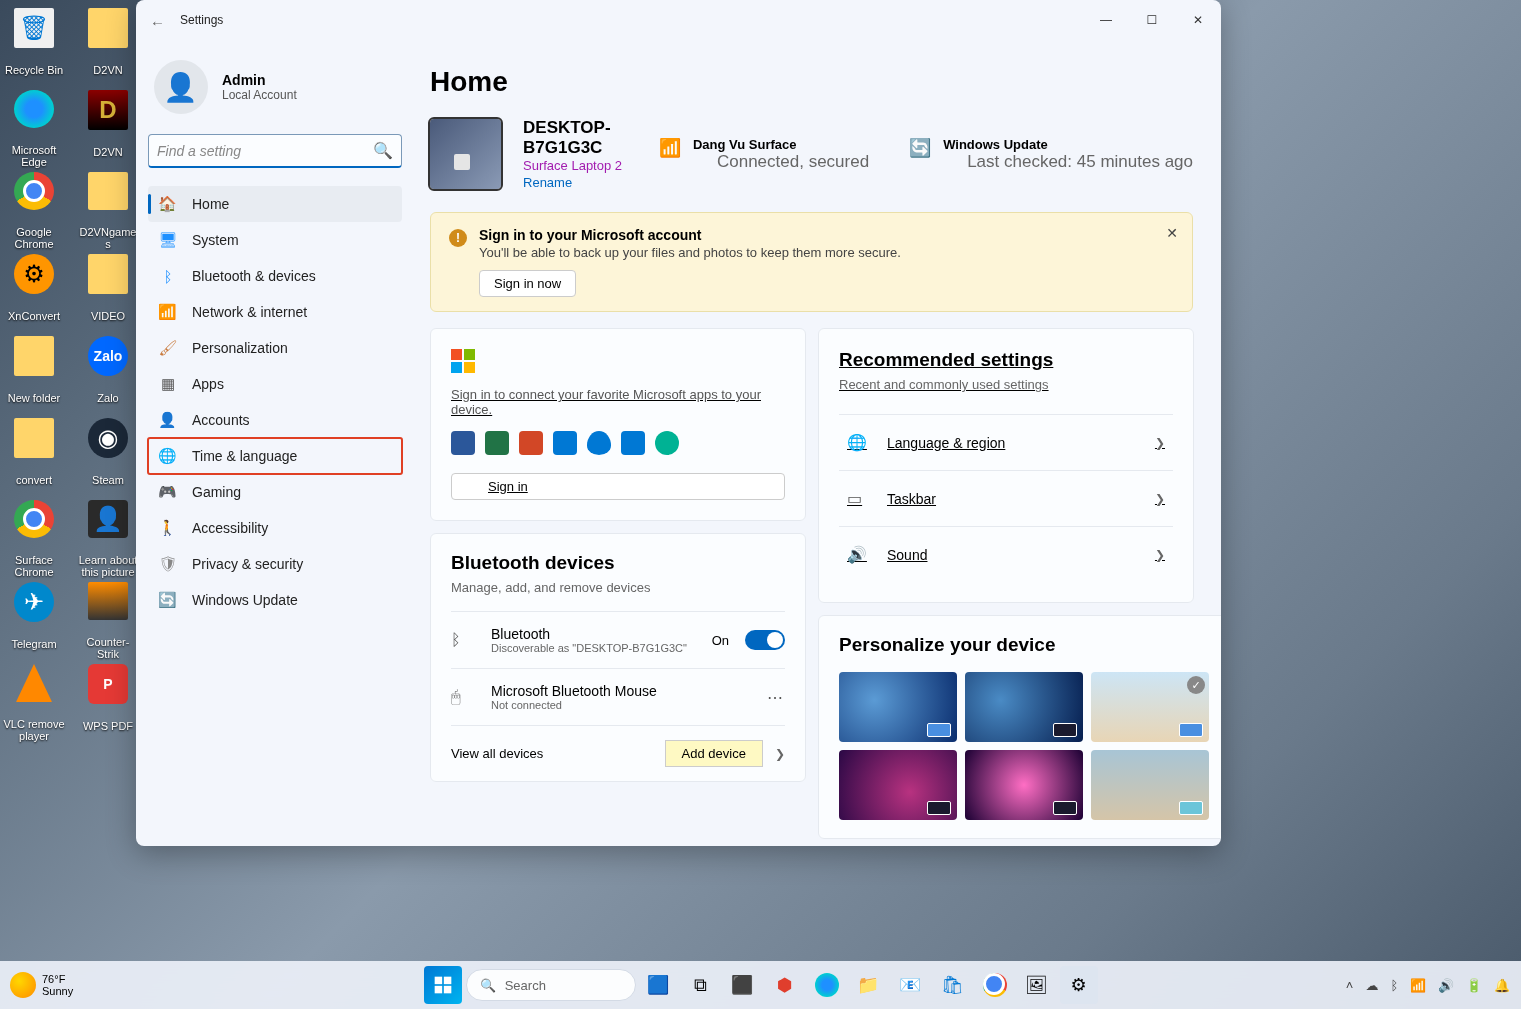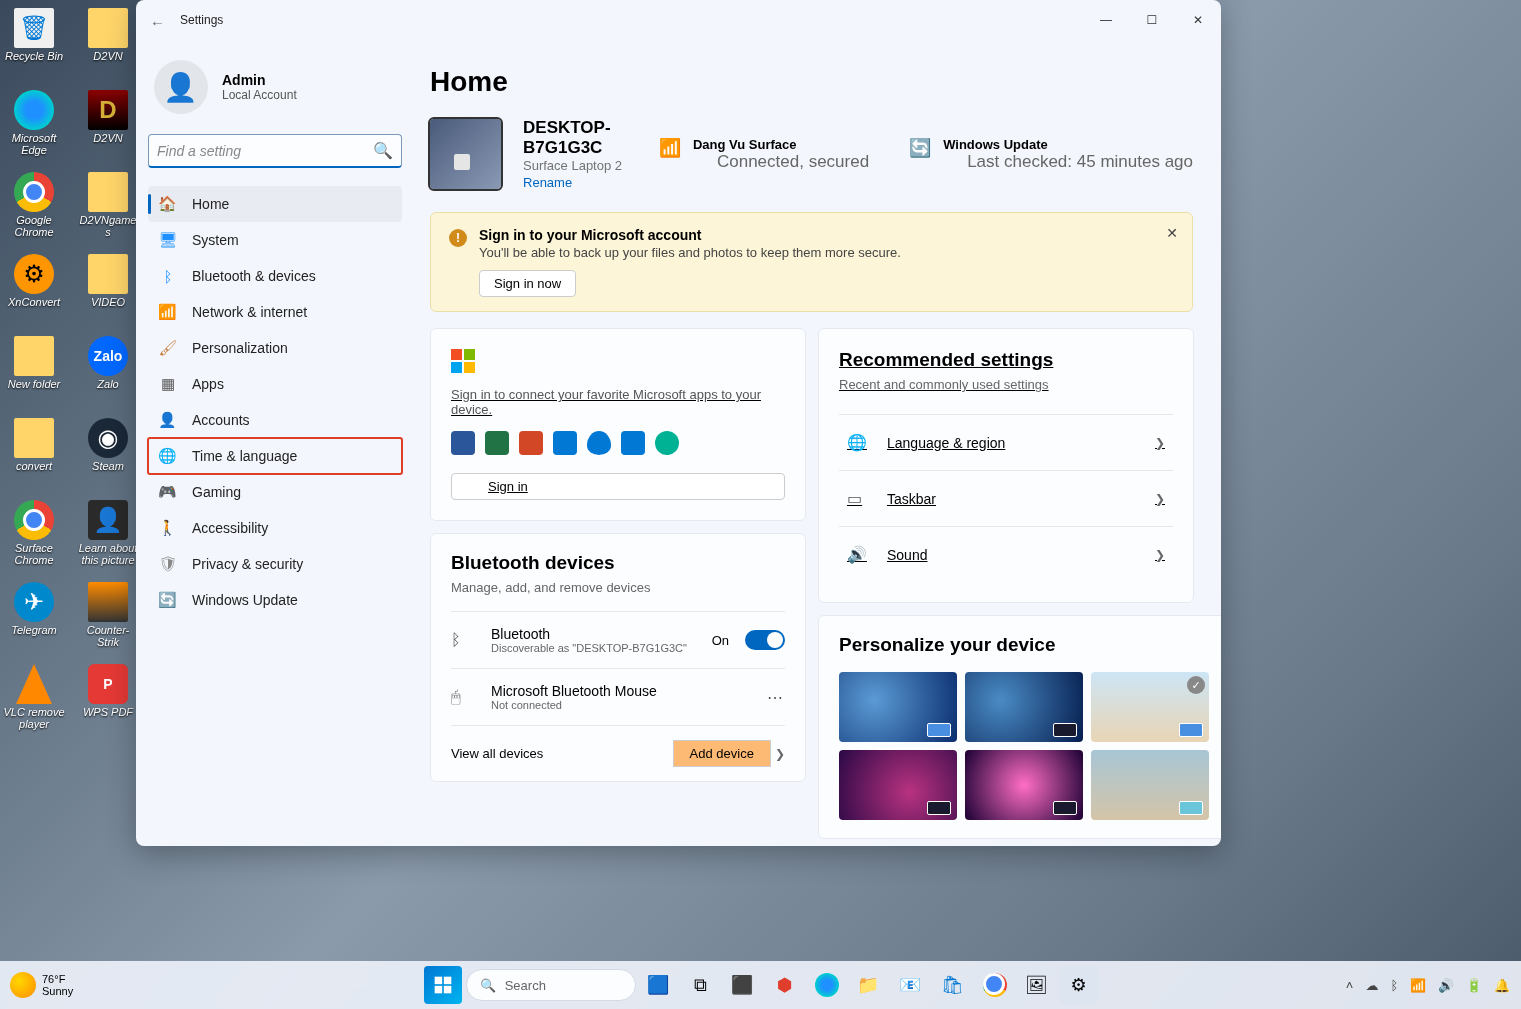--- a/index.html
+++ b/index.html
@@ -6,21 +6,21 @@
 body {
   width: 1521px; height: 1009px;
   background: linear-gradient(135deg, #3a4a5c 0%, #5a6b7c 20%, #8a9aab 50%, #6a7a8b 80%, #4a5a6b 100%);
   position: relative; overflow: hidden;
 }
 
 .desktop-icons { position: absolute; top: 0; left: 0; width: 140px; padding-top: 4px; }
 .di-col2 { position: absolute; top: 0; left: 74px; width: 70px; padding-top: 4px;}
 .desktop-icon { width: 68px; height: 82px; display: flex; flex-direction: column; align-items: center; justify-content: flex-start; text-align: center; cursor: default; padding-top: 4px; }
 .desktop-icon .ic { width: 40px; height: 40px; border-radius: 4px; display: flex; align-items: center; justify-content: center; font-size: 24px; }
-.desktop-icon .lbl { color: #fff; font-size: 11px; text-shadow: 0 1px 2px #000; margin-top: 2px; line-height: 12px; max-width: 62px; word-wrap: break-word; font-style: italic;}
+.desktop-icon .lbl { color: #fff; font-size: 11px; text-shadow: 0 1px 2px #000; margin-top: 16px; line-height: 12px; max-width: 62px; word-wrap: break-word;}
 .ic.bin{background:#f0f0f0;border-radius:2px;color:#0078d4;}
 .ic.folder{background:#ffd56a;border-radius:2px;}
 .ic.edge{background:radial-gradient(circle,#1e90ff 30%,#00ced1 70%);border-radius:50%;}
 .ic.chrome{background:conic-gradient(#ea4335 0 120deg,#fbbc05 120deg 240deg,#34a853 240deg 360deg);border-radius:50%;position:relative;}
 .ic.chrome::after{content:"";position:absolute;width:16px;height:16px;background:#4285f4;border:3px solid #fff;border-radius:50%;}
 .ic.gear{background:#ff9500;border-radius:50%;}
 .ic.zalo{background:#0068ff;border-radius:50%;color:#fff;font-size:14px;font-weight:bold;}
 .ic.steam{background:#1b2838;border-radius:50%;color:#fff;}
 .ic.dark{background:#2a2a2a;border-radius:4px;}
 .ic.tg{background:#0088cc;border-radius:50%;color:#fff;}
@@ -58,21 +58,21 @@
 .nav-ic.net{color:#1e90ff;} .nav-ic.pers{color:#c97a3c;} .nav-ic.apps{color:#555;}
 .nav-ic.acct{color:#2aa36c;} .nav-ic.time{color:#1e90ff;} .nav-ic.game{color:#888;}
 .nav-ic.acc{color:#1e90ff;} .nav-ic.priv{color:#888;} .nav-ic.upd{color:#1e90ff;}
 
 .content { flex: 1; padding: 10px 28px 0 16px; overflow-y: auto; }
 .page-title { font-size: 28px; font-weight: 600; margin: 16px 0 20px 0; }
 .device-row { display: flex; align-items: center; gap: 22px; margin-bottom: 22px; }
 .device-thumb { width: 104px; height: 70px; border-radius: 4px; outline:2px solid #333; background:linear-gradient(135deg,#4a5a7a,#8a9ab5); position:relative;}
 .device-thumb::after{content:"";position:absolute;left:34%;top:50%;width:16px;height:16px;background:#e5e5e5;border-radius:2px;}
 .device-info .dname { font-size: 17px; font-weight: 600; }
-.device-info .dmodel { font-size: 13px; color: #737373; }
+.device-info .dmodel { font-size: 13px; color: #a21caf; }
 .device-info .rename { font-size: 13px; color: #0067c0; margin-top:2px; cursor:pointer;}
 .status-items { margin-left: auto; display: flex; gap: 40px; }
 .status-item { display: flex; gap: 12px; align-items: flex-start; }
 .status-item .sic { width:22px; height:22px; color:#0078d4; font-size:18px; }
 .status-item .stitle { font-size: 13px; font-weight: 600; white-space:nowrap;}
 .status-item .ssub { font-size: 17px; color: #666; white-space:nowrap;margin-left:24px;}
 
 .banner { background: #fdf5d8; border:1px solid #eadfa8; border-radius: 6px; padding: 14px 18px; position:relative; margin-bottom: 16px;}
 .banner .bic { position:absolute; left:18px; top:16px; width:18px; height:18px; background:#d08b1a; border-radius:50%; color:#fff; display:flex;align-items:center;justify-content:center;font-size:12px;font-weight:bold;}
 .banner .btitle { font-weight: 600; font-size: 14px; margin-left: 30px;}
@@ -109,21 +109,21 @@
 .bt-row{display:flex;align-items:center;gap:18px;padding:14px 0;border-top:1px solid #e5e9ef;}
 .bt-row .bic2{width:22px;color:#555;font-size:16px;}
 .bt-row .bmain .btitle2{font-size:14px;}
 .bt-row .bmain .bsub2{font-size:11px;color:#666;}
 .bt-row .right{margin-left:auto;display:flex;align-items:center;gap:16px;}
 .toggle{width:40px;height:20px;background:#0067c0;border-radius:10px;position:relative;}
 .toggle::after{content:"";position:absolute;right:2px;top:2px;width:16px;height:16px;background:#fff;border-radius:50%;}
 .onlbl{font-size:13px;}
 .more{font-size:16px;color:#555;letter-spacing:2px;}
 .bt-foot{display:flex;align-items:center;padding:14px 0;border-top:1px solid #e5e9ef;font-size:13px;}
-.addbtn{margin-left:auto;margin-right:4px;padding:5px 16px;background:#fdba74;border:1px solid #ccc;border-radius:0;font-size:13px;}
+.addbtn{margin-left:auto;margin-right:12px;padding:5px 16px;background:#fef9c3;border:1px solid #ccc;border-radius:0;font-size:13px;}
 .bt-foot .chev{color:#666;font-size:12px;}
 
 .pers-card{background:#fbfdff;border:1px solid #e5e9ef;border-radius:6px;padding:18px 20px;width:412px;margin-top:12px;}
 .pers-card h3{font-size:19px;font-weight:600;margin-bottom:16px;}
 .theme-grid{display:grid;grid-template-columns:repeat(3,1fr);gap:8px;}
 .theme{height:70px;border-radius:4px;position:relative;overflow:hidden;}
 .theme .mini{position:absolute;right:6px;bottom:5px;width:24px;height:14px;border-radius:2px;background:#498fe1;border:1px solid #fff;}
 .theme .mini.dk{background:#1a1a2e;} .theme .mini.lt{background:#6bc5d9;}
 .t1{background:radial-gradient(circle at 30% 40%,#5b9bd5,#0a2d6e);}
 .t2{background:radial-gradient(circle at 30% 40%,#4a8bc5,#051d4e);}

